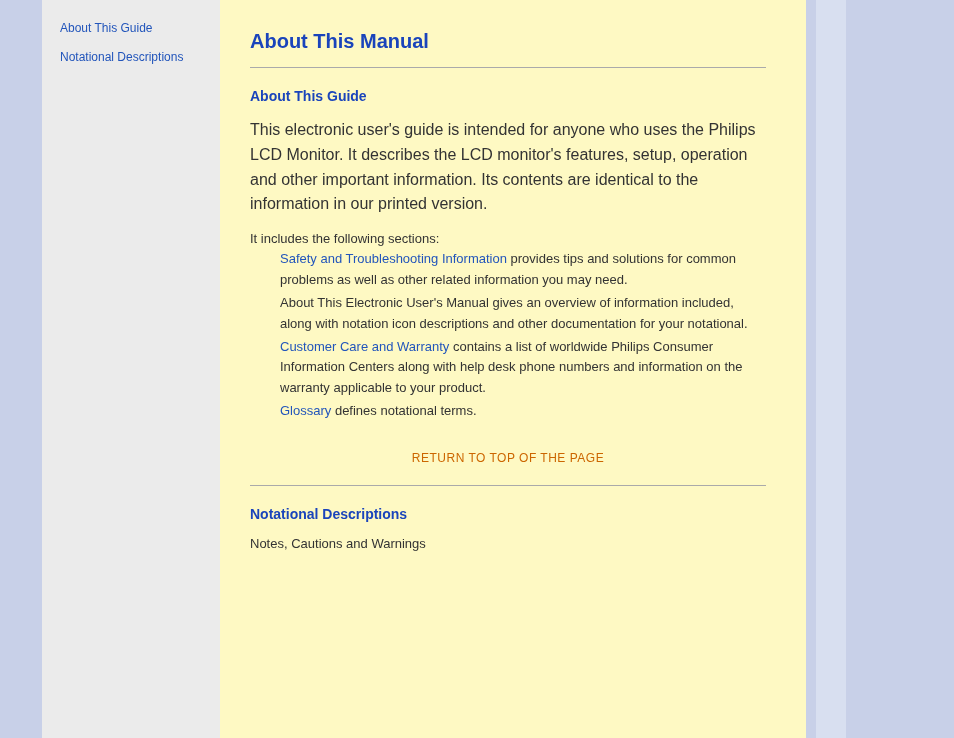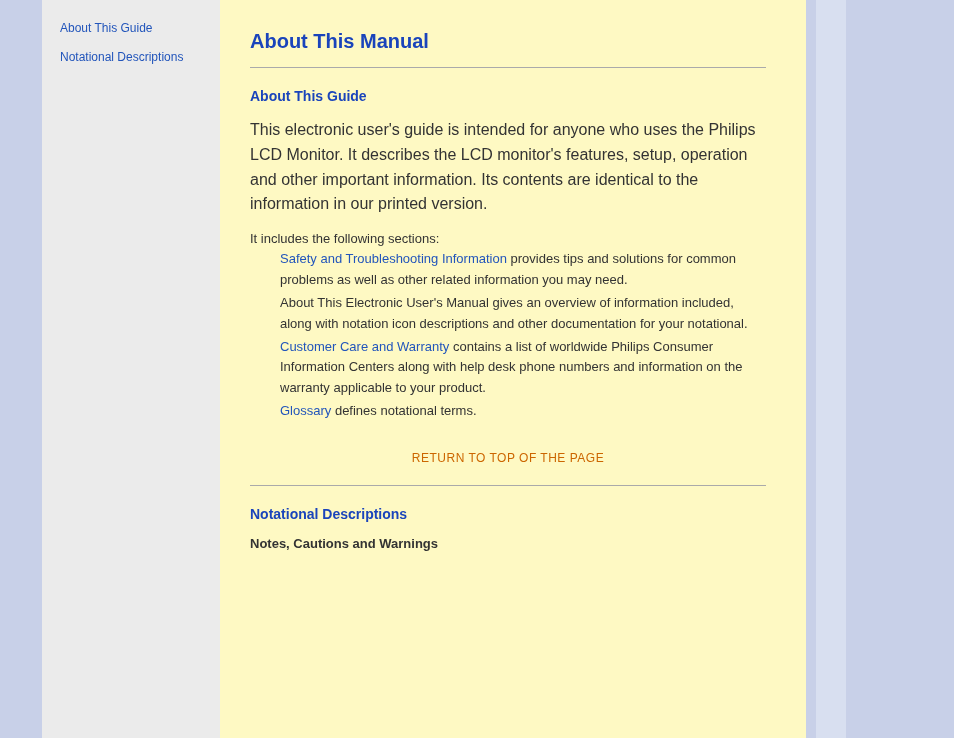--- a/index.html
+++ b/index.html
@@ -115,21 +115,21 @@
       font-size: 12px;
       text-decoration: none;
       letter-spacing: 0.5px;
     }
 
     .notational-section {
       margin-top: 10px;
     }
 
     .notes-bold {
-      font-weight: bold;
+      font-weight: normal;
       font-size: 13px;
       color: #333333;
     }
   </style>
 </head>
 <body>
 
 <div class="left-border"></div>
 
 <div class="sidebar">

